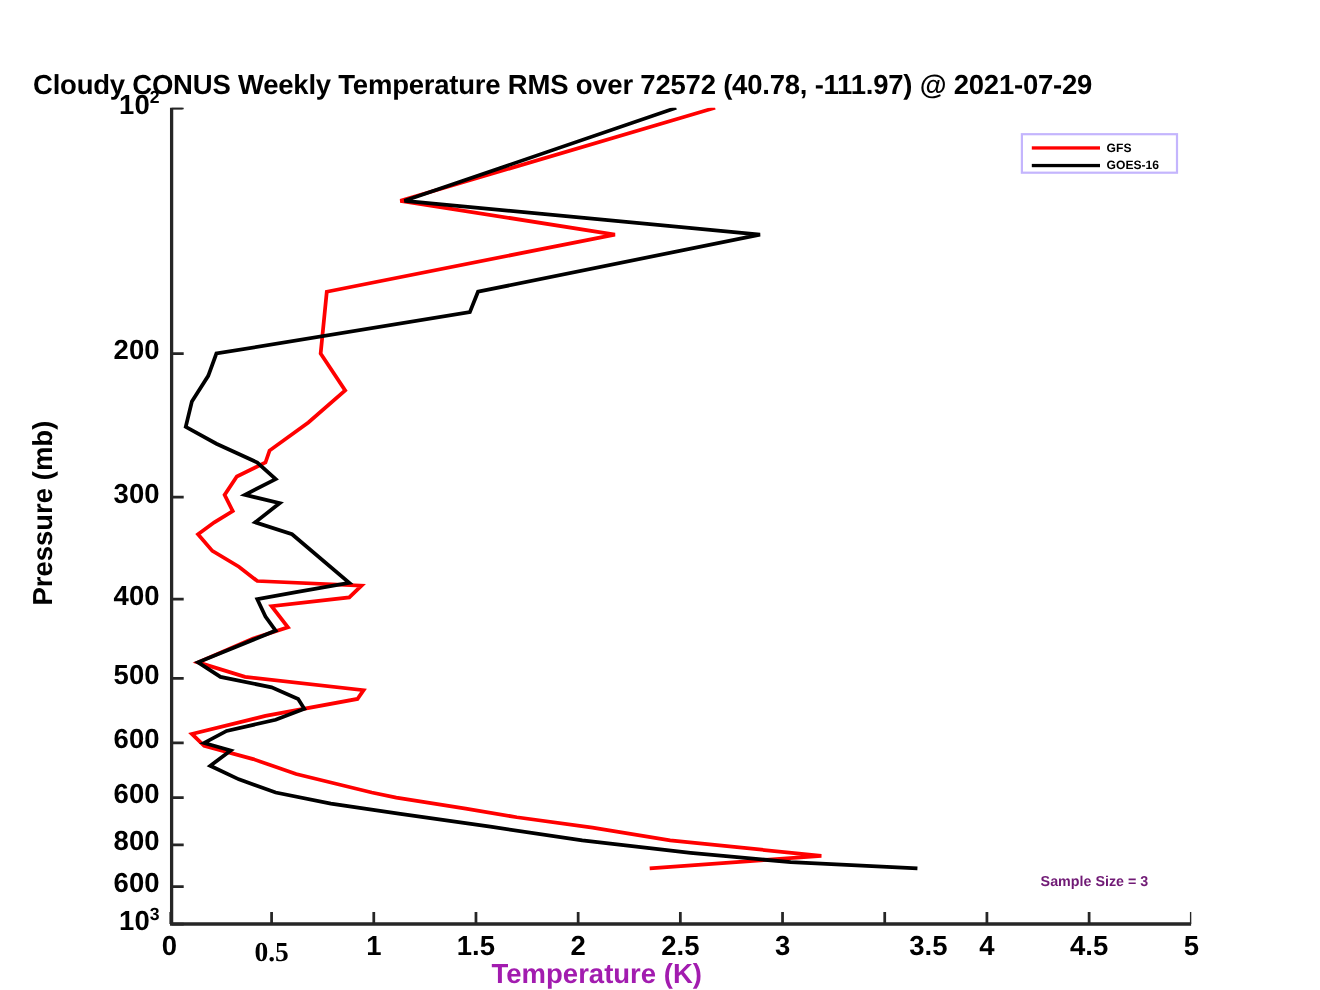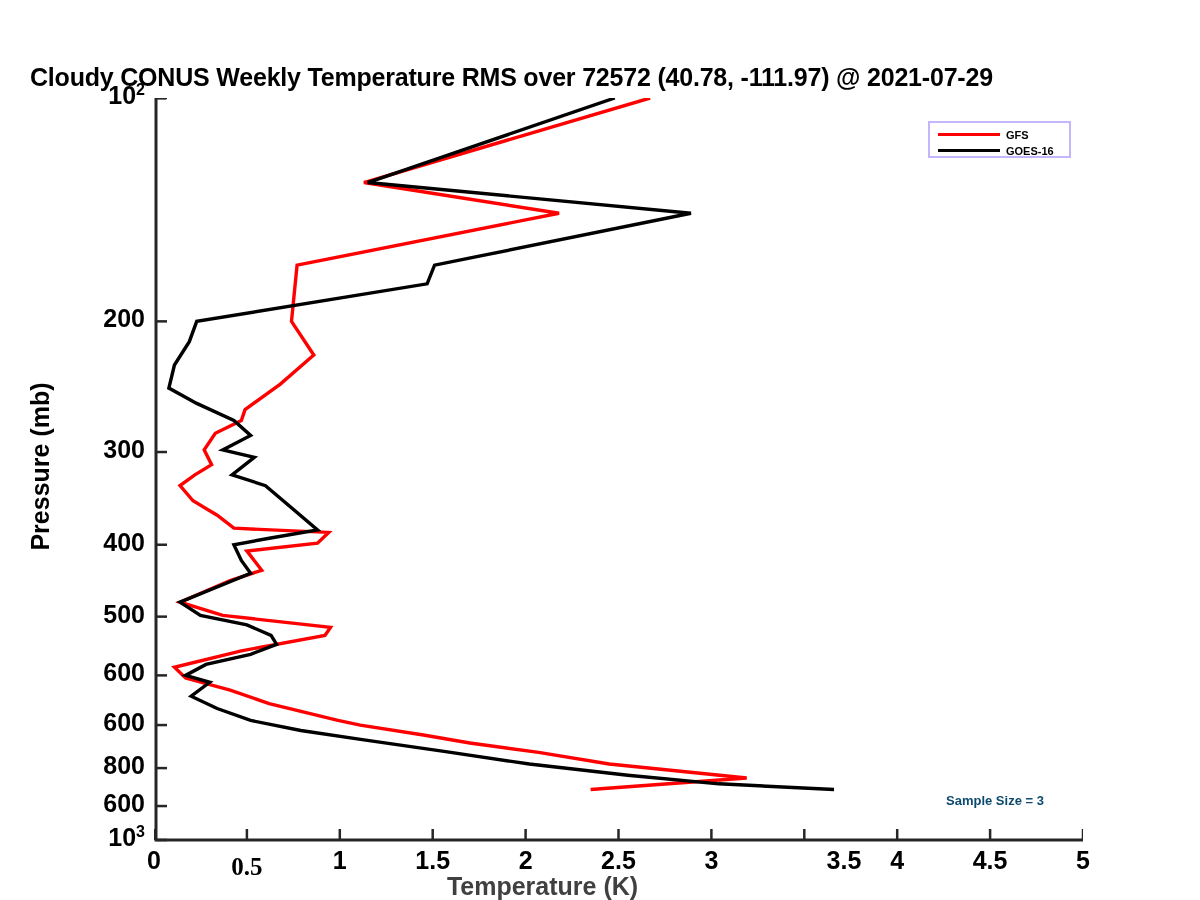--- a/index.html
+++ b/index.html
@@ -83,21 +83,21 @@
     color: #000000;
     transform: rotate(-90deg);
     transform-origin: 50% 50%;
     white-space: nowrap;
     font-family: "Liberation Sans", sans-serif;
   }
   #x-axis-title {
     position: absolute;
     font-size: 25px;
     font-weight: bold;
-    color: #404040;
+    color: #a21caf;
     width: 1085px;
     text-align: center;
     left: 0;
     top: 836px;
     font-family: "Liberation Sans", sans-serif;
   }
   #legend-box {
     position: absolute;
     left: 928px;
     top: 85px;
@@ -128,21 +128,21 @@
     margin-left: 6px;
     white-space: nowrap;
     font-family: "Liberation Sans", sans-serif;
   }
   #sample-size {
     position: absolute;
     left: 946px;
     top: 757px;
     font-size: 13px;
     font-weight: bold;
-    color: #0c4a6e;
+    color: #701a75;
     white-space: nowrap;
     font-family: "Liberation Sans", sans-serif;
   }
 </style>
 </head>
 <body>
 
 <div id="figure">
 
   <div id="chart-title">Cloudy CONUS Weekly Temperature RMS over 72572 (40.78, -111.97) @ 2021-07-29</div>

